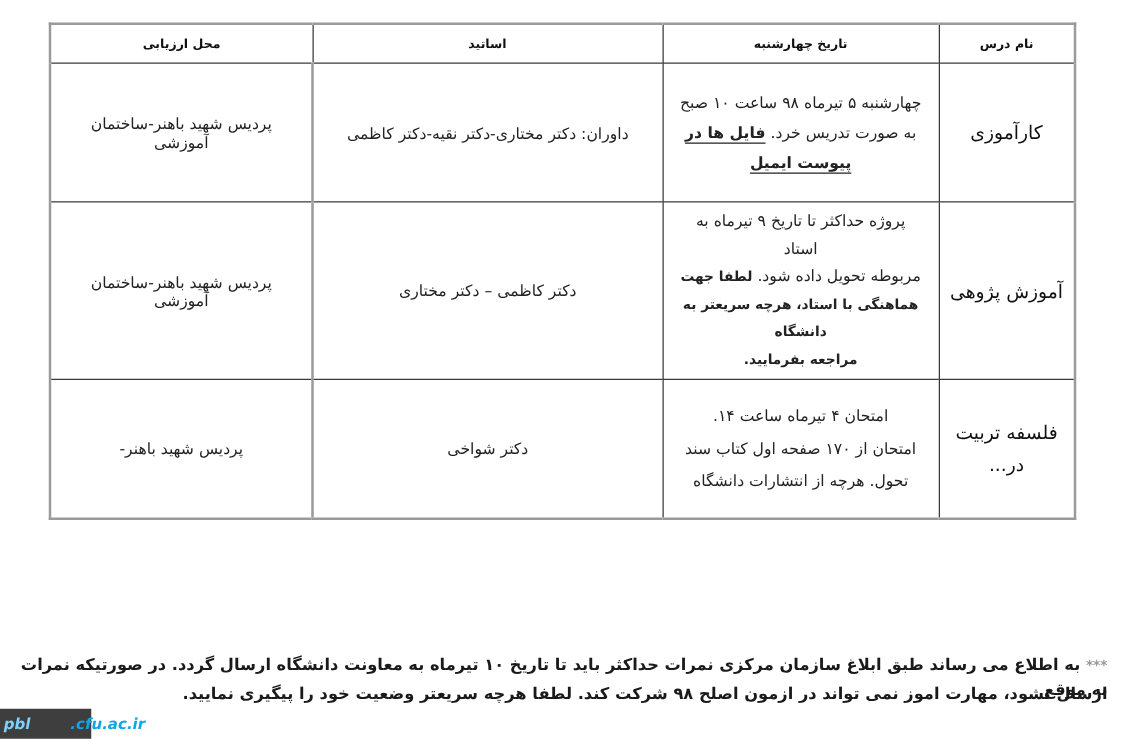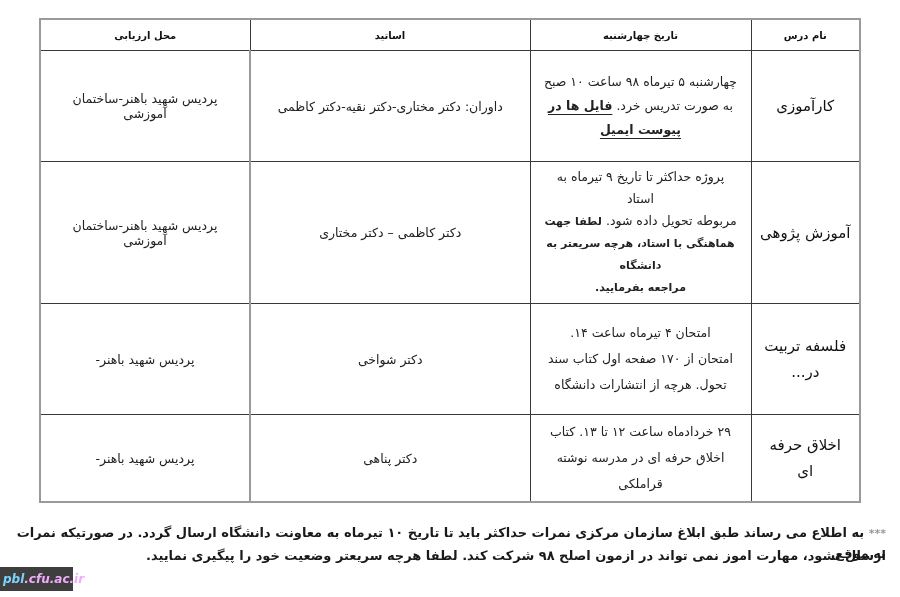--- a/index.html
+++ b/index.html
@@ -33,21 +33,21 @@
   }
   .notice.l1 { top:523px; }
   .notice.l2 { top:546px; }
   .stars { color:#9a9a9a; font-size:11px; }
   .watermark {
     position:absolute; left:0; top:567px; width:73px; height:24px; background:#3e3e3e;
     font-size:12px; font-weight:bold; font-style:italic; line-height:24px; padding-left:3px;
     box-sizing:border-box;
   }
   .watermark .wm-a { color:#7dd3fc; }
-  .watermark .wm-b { color:#f0abfc; }
+  .watermark .wm-b { color:#0ea5e9;margin-left:32px; }
 </style>
 </head>
 <body>
 
 <table class="schedule">
   <colgroup>
     <col style="width:109px">
     <col style="width:221px">
     <col style="width:280px">
     <col style="width:210px">
@@ -94,32 +94,20 @@
     </td>
     <td class="col-date" style="line-height:26px">
       <div>امتحان ۴ تیرماه ساعت ۱۴.</div>
       <div>امتحان از ۱۷۰ صفحه اول کتاب سند</div>
       <div>تحول. هرچه از انتشارات دانشگاه</div>
     </td>
     <td class="col-prof">دکتر شواخی</td>
     <td class="col-location">پردیس شهید باهنر-</td>
   </tr>
 
-  <tr style="height:87px">
-    <td class="col-course">
-      <span>اخلاق حرفه ای</span>
-    </td>
-    <td class="col-date" style="line-height:26px">
-      <div>۲۹ خردادماه ساعت ۱۲ تا ۱۳. کتاب</div>
-      <div>اخلاق حرفه ای در مدرسه نوشته</div>
-      <div>قراملکی</div>
-    </td>
-    <td class="col-prof">دکتر پناهی</td>
-    <td class="col-location">پردیس شهید باهنر-</td>
-  </tr>
 </tbody>
   </table>
 
 <div class="notice l1">
   <span class="stars">***</span>
   <span>به اطلاع می رساند طبق ابلاغ سازمان مرکزی نمرات حداکثر باید تا تاریخ ۱۰ تیرماه به معاونت دانشگاه ارسال گردد. در صورتیکه نمرات به موقع</span>
 </div>
 <div class="notice l2">
   <span>ارسال نشود، مهارت اموز نمی تواند در ازمون اصلح ۹۸ شرکت کند. لطفا هرچه سریعتر وضعیت خود را پیگیری نمایید.</span>
 </div>

